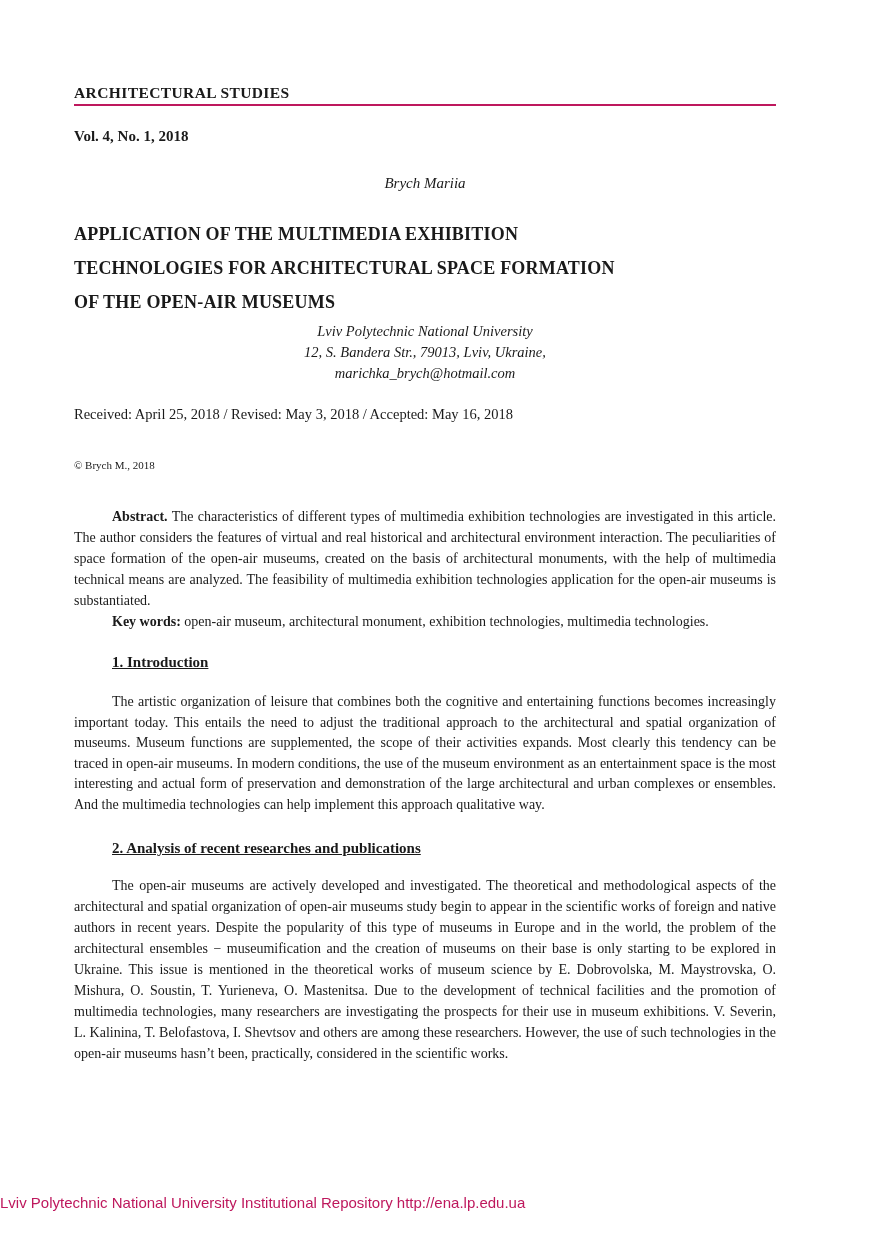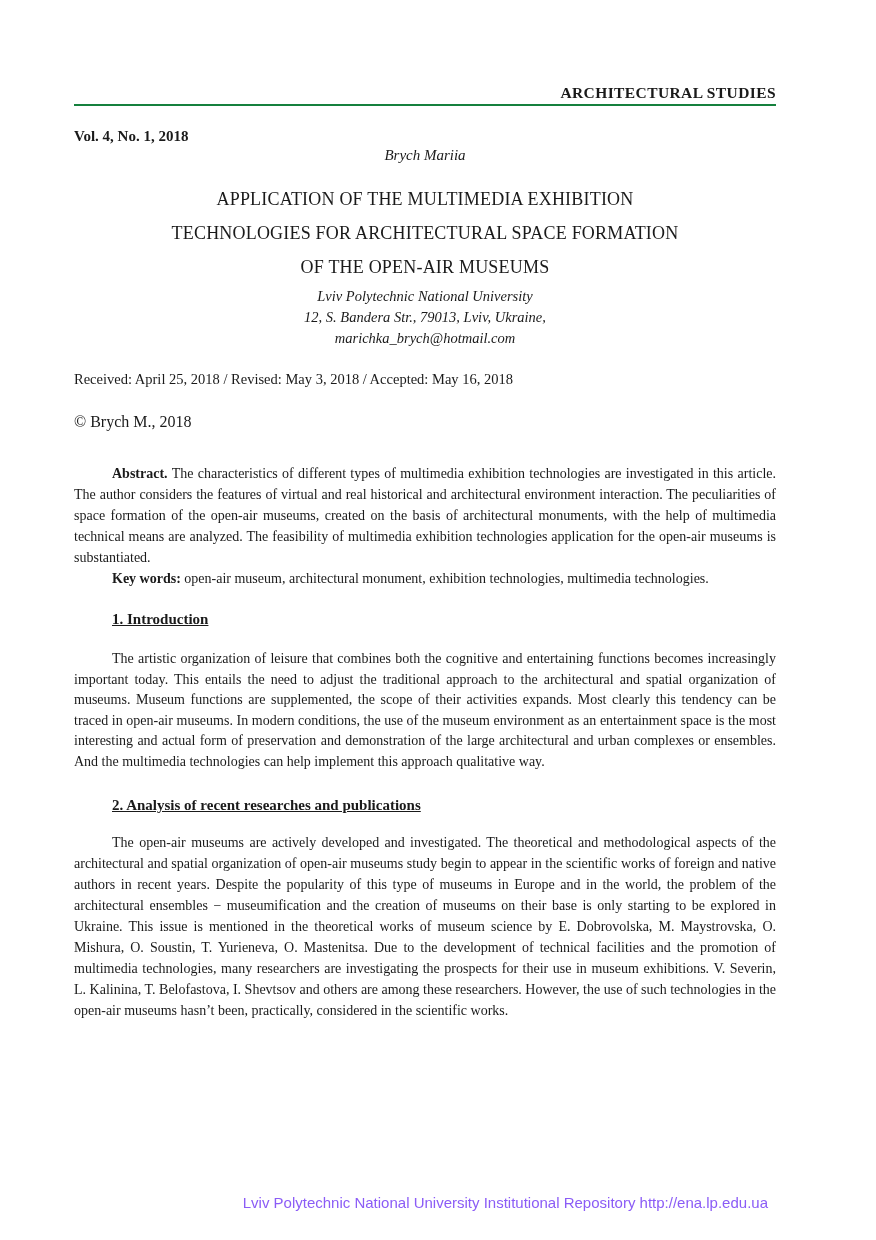--- a/index.html
+++ b/index.html
@@ -15,63 +15,64 @@
     overflow: hidden;
     color: #1a1a1a;
     font-family: "Liberation Serif", "DejaVu Serif", serif;
   }
   .content {
     width: 702px;
     margin-left: 74px;
     padding-top: 84px;
   }
   .journal-header {
-    text-align: right;
+    text-align: left;
     font-weight: bold;
     font-size: 15.5px;
     line-height: 18px;
     letter-spacing: 0.4px;
     padding-bottom: 2px;
-    border-bottom: 2px solid #15803d;
+    border-bottom: 2px solid #be185d;
   }
   .vol-line {
     margin-top: 21px;
     font-weight: bold;
     font-size: 15px;
     line-height: 19px;
   }
   .author {
+    margin-top: 28px;
     text-align: center;
     font-style: italic;
     font-size: 15px;
     line-height: 19px;
   }
   .article-title {
-    margin-top: 17px;
-    text-align: center;
-    font-weight: normal;
+    margin-top: 24px;
+    text-align: left;
+    font-weight: bold;
     font-size: 18px;
     line-height: 34px;
     letter-spacing: 0.2px;
   }
   .affiliation {
     margin-top: 2px;
     text-align: center;
     font-style: italic;
     font-size: 14.5px;
     line-height: 21px;
   }
   .dates {
     margin-top: 20px;
     font-size: 14.5px;
     line-height: 20px;
   }
   .copyright {
-    margin-top: 23px;
-    font-size: 16px;
+    margin-top: 31px;
+    font-size: 11px;
     line-height: 20px;
   }
   p.para {
     margin: 0;
     font-size: 14px;
     line-height: 21px;
     text-align: justify;
     text-indent: 38px;
   }
   p.abstract { margin-top: 31px; }
@@ -86,24 +87,24 @@
     text-decoration: underline;
   }
   h2.sec-2 { margin-top: 22px; }
   p.body-1 { margin-top: 19px; line-height: 20.6px; }
   p.body-2 { margin-top: 16px; line-height: 21px; }
   .footer {
     position: absolute;
     top: 1194px;
     left: 0;
     width: 768px;
-    text-align: right;
+    text-align: left;
     font-family: "Liberation Sans", "DejaVu Sans", sans-serif;
     font-size: 15px;
-    color: #8b5cf6;
+    color: #be185d;
   }
 </style>
 </head>
 <body>
 
 <div class="page">
   <div class="content">
 
     <div class="journal-header">
       <span>ARCHITECTURAL STUDIES</span>

